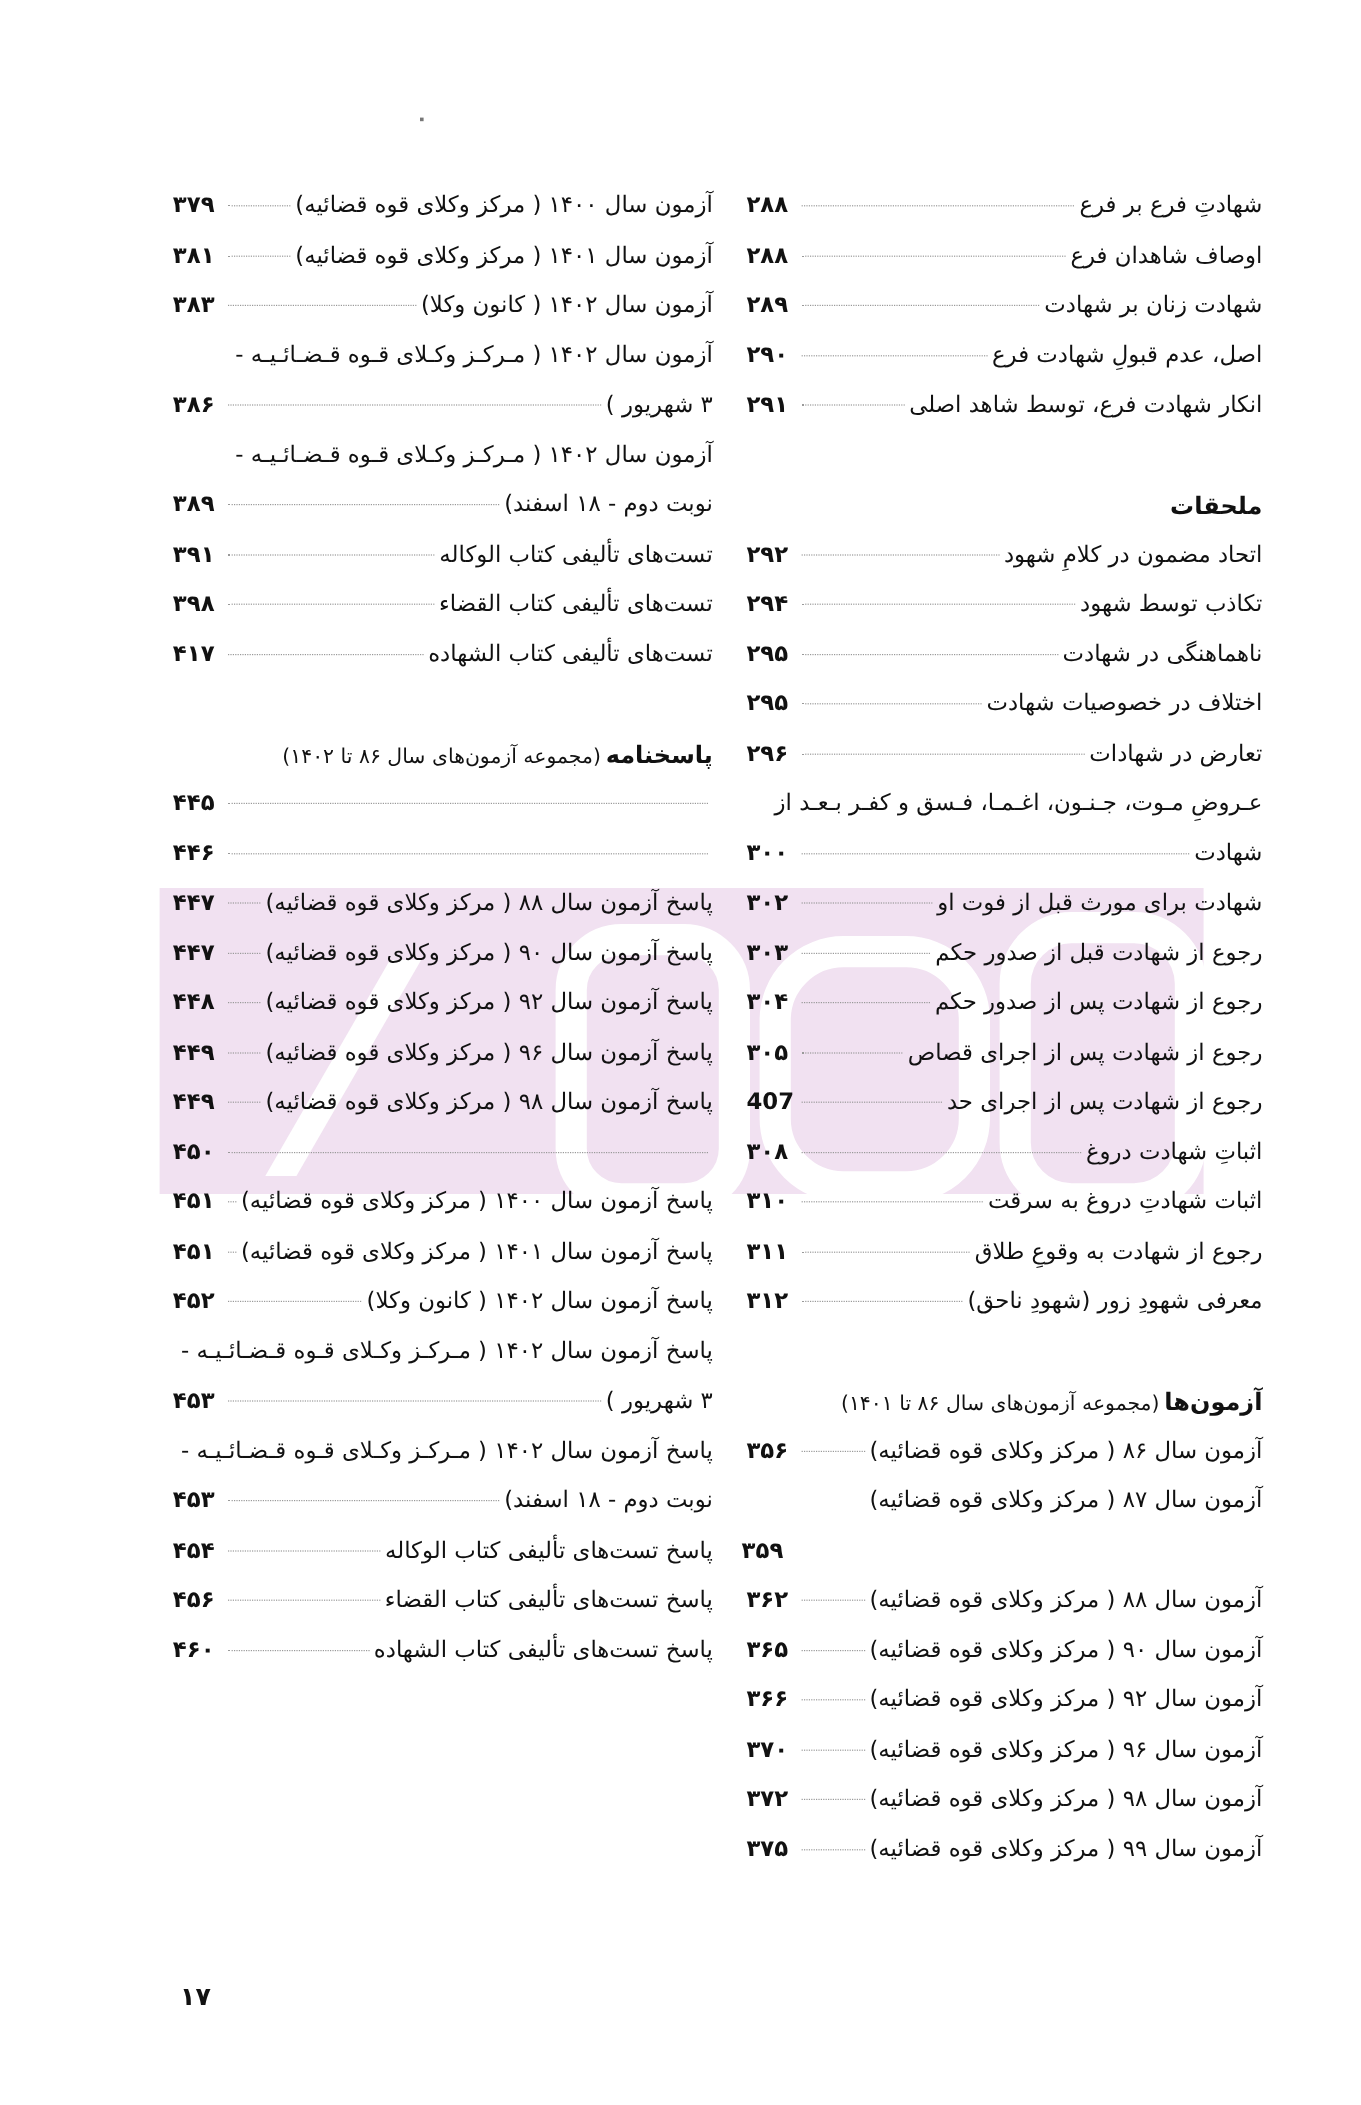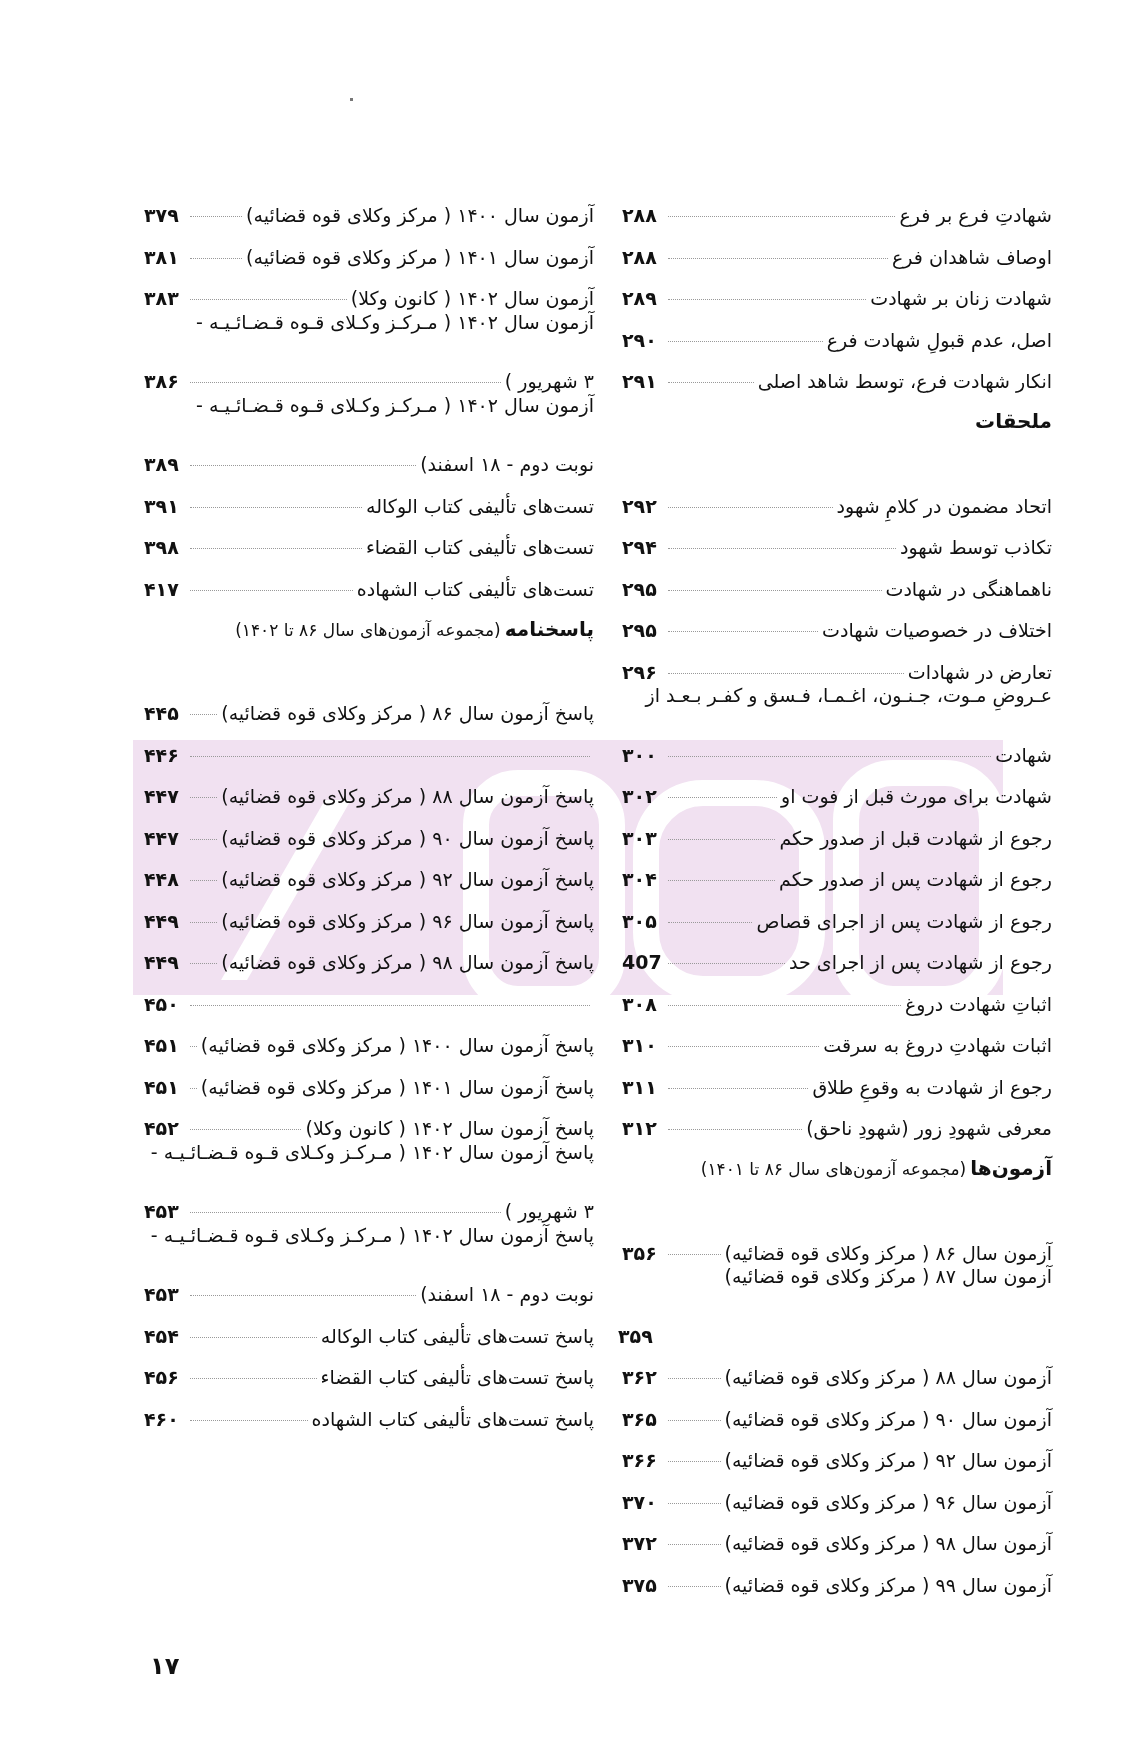--- a/index.html
+++ b/index.html
@@ -21,30 +21,30 @@
   .col-right { right: 82px; width: 430px; }
   .col-left { right: 540px; width: 450px; }
   .row {
     display: flex; flex-direction: row; align-items: baseline;
     height: 41.5px; font-size: 19px; white-space: nowrap;
   }
   .row .title { flex: 0 0 auto; }
   .row .leader {
     flex: 1 1 auto; border-bottom: 1.5px dotted #999; margin: 0 4px; transform: translateY(-5px);
   }
-  .row .page { flex: 0 0 auto; font-weight: bold; font-size: 19px; width: 42px; text-align: left; margin-top: 44px; }
+  .row .page { flex: 0 0 auto; font-weight: bold; font-size: 19px; width: 42px; text-align: left; }
   .row.nopage .leader, .row.nopage .page { visibility: hidden; }
   .section-head {
     height: 41.5px; display: flex; align-items: baseline; font-size: 19px; white-space: nowrap;
   }
   .section-head .bold { font-weight: bold; font-size: 20px; }
   .section-head .sub { font-size: 17px; margin-right: 4px; }
   .spacer { height: 41.5px; }
   .page-number {
-    position: absolute; left: 150px; top: 1652px; font-weight: bold; font-size: 24px; z-index: 1;
+    position: absolute; left: 150px; top: 1652px; font-weight: bold; font-size: 21px; z-index: 1;
   }
 </style>
 </head>
 <body>
 
 <div class="dot-mark"></div>
 
 <div class="watermark">
   <div class="wm-glyph" style="left:20px;top:60px;width:120px;height:180px;border-radius:0;border-width:0 26px 0 0;transform:skewX(-30deg);"></div>
   <div class="wm-glyph" style="left:330px;top:30px;width:110px;height:190px;border-radius:55px;"></div>
@@ -273,21 +273,20 @@
         <span class="page">۴۱۷</span>
       </div>
     </div>
   <div class="spacer"></div>
   <div class="section-head">
     <span class="bold">پاسخنامه</span>
     <span class="sub">(مجموعه آزمون‌های سال ۸۶ تا ۱۴۰۲)</span>
   </div>
   <div id="l-answers">
       <div class="row">
-        <span class="title">پاسخ آزمون سال ۸۶ ( مرکز وکلای قوه قضائیه)</span>
         <span class="leader"></span>
         <span class="page">۴۴۵</span>
       </div>
       <div class="row">
         <span class="leader"></span>
         <span class="page">۴۴۶</span>
       </div>
       <div class="row">
         <span class="title">پاسخ آزمون سال ۸۸ ( مرکز وکلای قوه قضائیه)</span>
         <span class="leader"></span>

